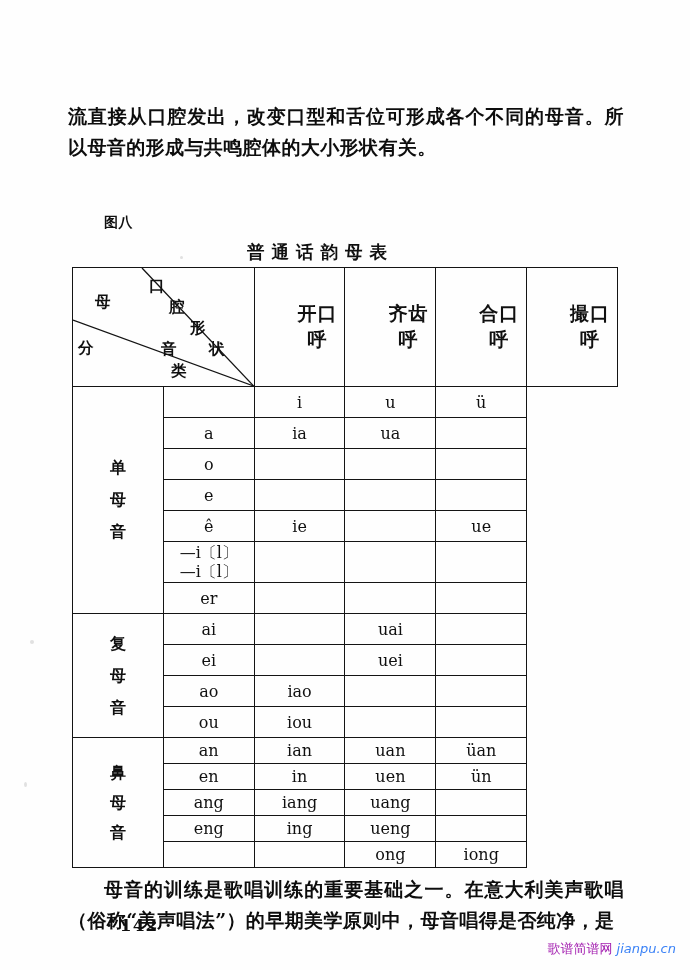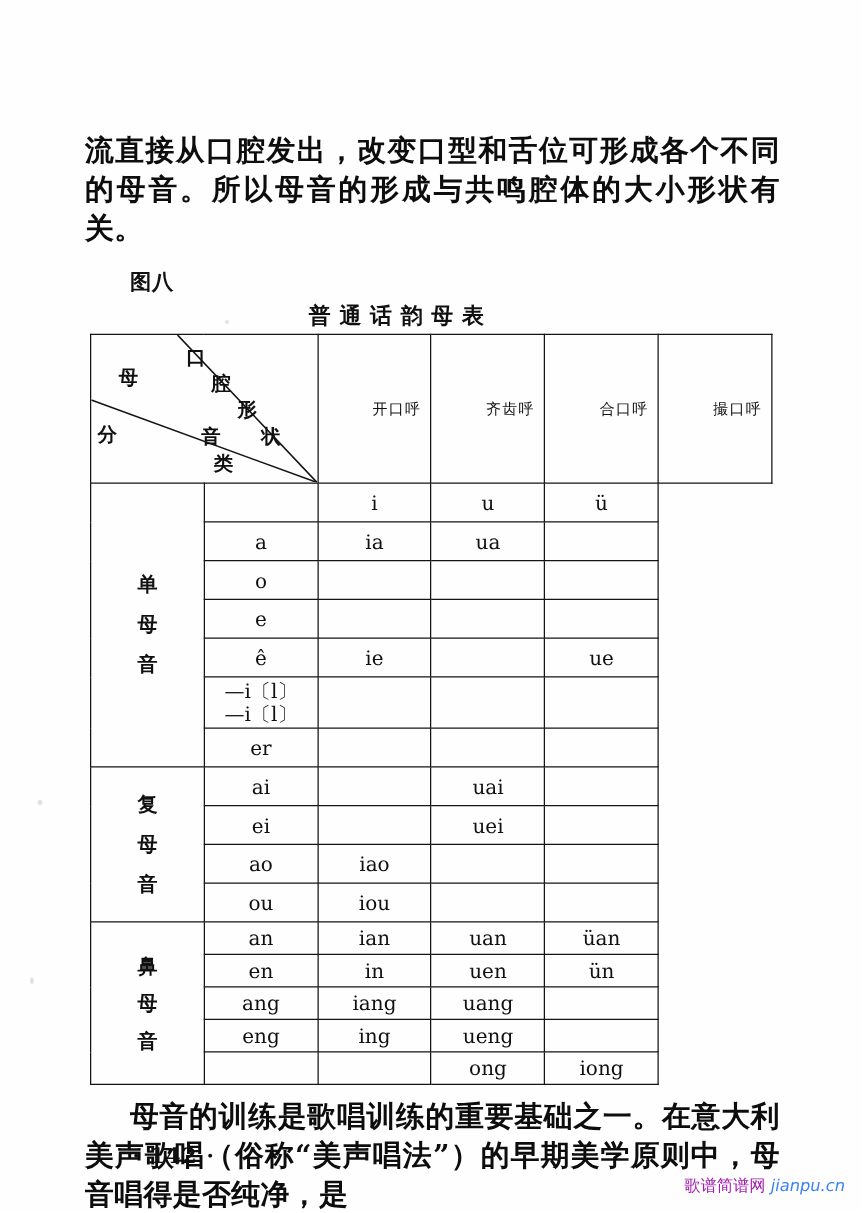--- a/index.html
+++ b/index.html
@@ -20,37 +20,37 @@
     position: absolute;
     inset: 0;
     background: #fefefe;
   }
 
   
   .para {
     position: absolute;
     left: 68px;
     width: 556px;
-    font-size: 23px;
+    font-size: 19px;
     line-height: 31px;
     font-weight: 700;
     letter-spacing: 0.4px;
     text-align: justify;
     color: #0d0d0d;
   }
   .para.p1 { top: 82px; }
   .para.p2 { top: 148px; text-indent: 36px; }
   .para.p3 { top: 855px; text-indent: 36px; }
 
   
   .fig-label {
     position: absolute;
     left: 104px;
     top: 214px;
-    font-size: 17px;
+    font-size: 14px;
     font-weight: 700;
     letter-spacing: 0.5px;
   }
   .table-title {
     position: absolute;
     left: 0;
     top: 240px;
     width: 634px;
     text-align: center;
     font-size: 17.5px;
@@ -74,22 +74,22 @@
   table.vowels td {
     border: 1px solid #141414;
     font-size: 16px;
     text-align: center;
     vertical-align: middle;
     padding: 0;
     color: #101010;
   }
   table.vowels td.hdr {
     height: 118px;
-    font-size: 12px;
-    font-weight: 400;
+    font-size: 19px;
+    font-weight: 700;
     letter-spacing: 1px;
     padding-left: 36px;
   }
 
   
   td.corner {
     position: relative;
     padding: 0;
     height: 118px;
   }

